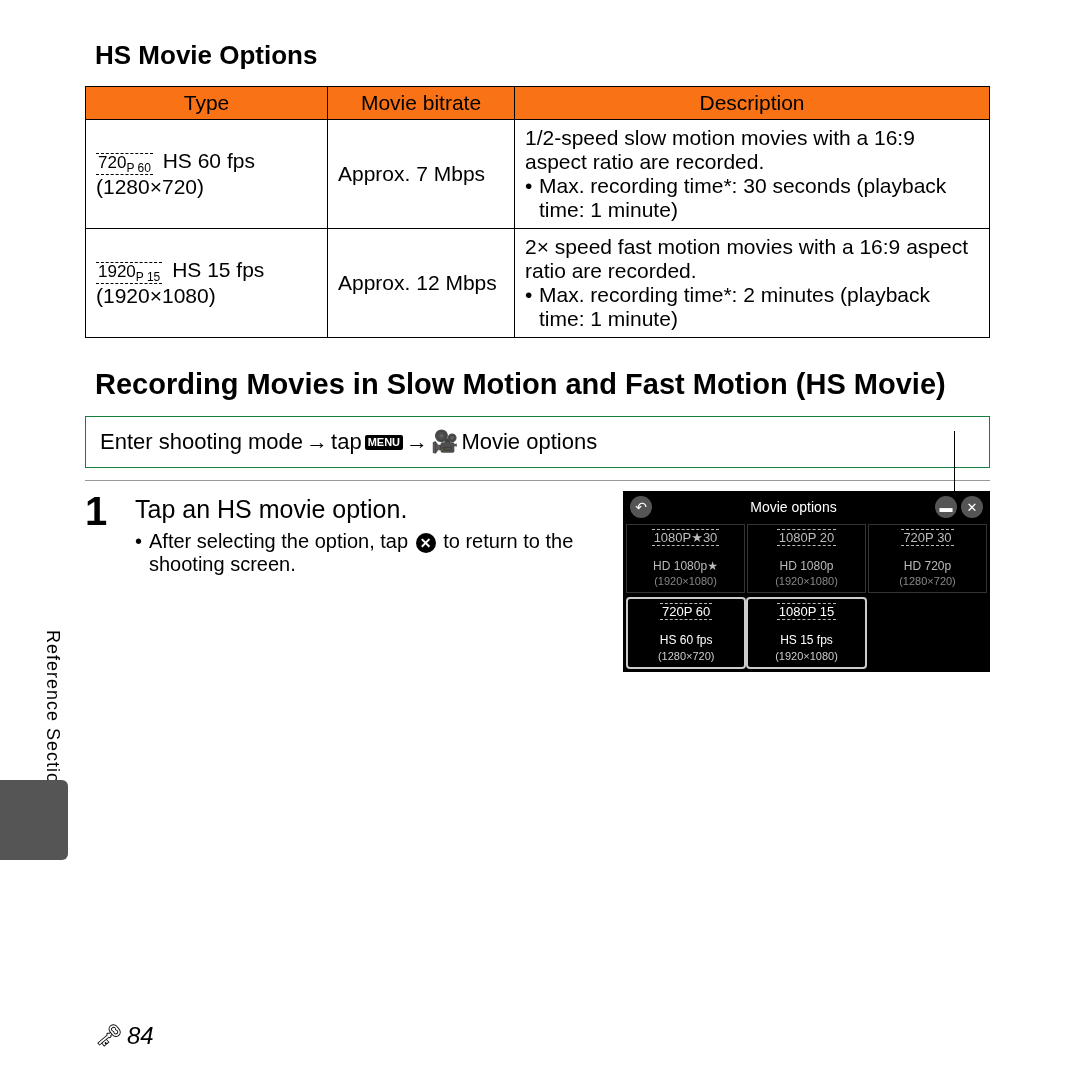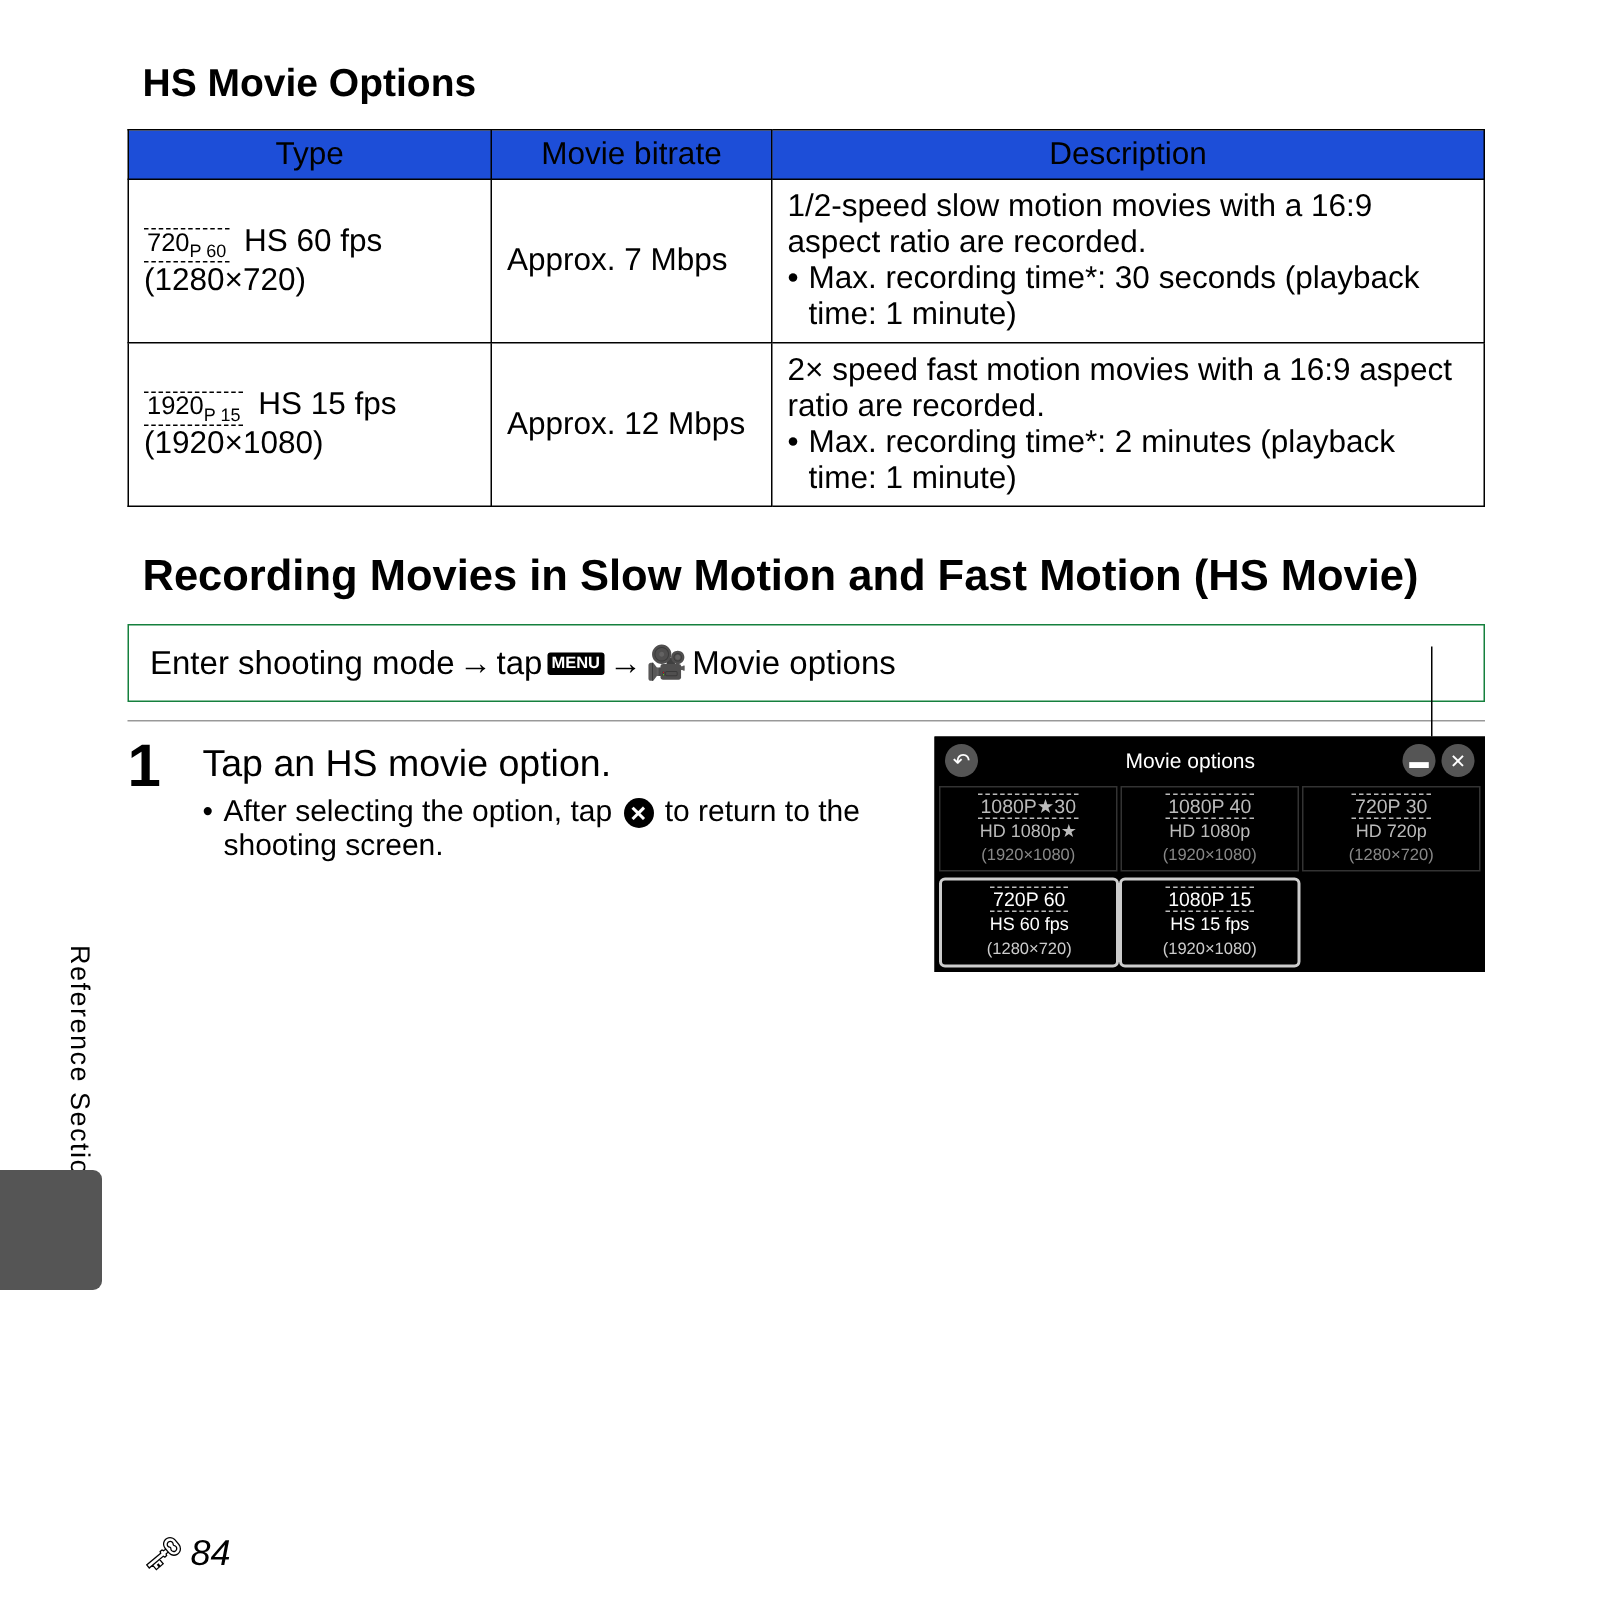--- a/index.html
+++ b/index.html
@@ -21,21 +21,21 @@
     font-size: 26px;
     font-weight: bold;
     margin: 0 0 15px 10px;
   }
   table.spec {
     border-collapse: collapse;
     width: 100%;
     font-size: 21px;
   }
   table.spec th {
-    background: #1d4ed8;
+    background: #f97316;
     font-weight: normal;
     border: 1px solid #000;
     padding: 4px 8px;
     text-align: center;
   }
   table.spec td {
     border: 1px solid #000;
     padding: 6px 10px;
     vertical-align: middle;
     margin-top: 43px;
@@ -175,21 +175,21 @@
     border:1px solid #333;
     padding:4px 2px;
     text-align:center;
     color:#bbb;
   }
   .opt .icon {
     display:inline-block;
     font-size:13px;
     border-top:1px dashed #bbb;
     border-bottom:1px dashed #bbb;
-    margin-bottom:0;
+    margin-bottom:12px;
     line-height:1;
     padding:1px 2px;
   }
   .opt .lbl { font-size:12px; line-height:1.2; }
   .opt .res { font-size:11px; color:#888; }
   .hs-row {
     display:grid;
     grid-template-columns: repeat(3,1fr);
     gap:0;
     padding:2px;
@@ -331,21 +331,21 @@
             <div class="ctrl">✕</div>
           </div>
         </div>
         <div class="dev-grid">
           <div class="opt">
             <span class="icon">1080P★30</span><br>
             <span class="lbl">HD 1080p★</span><br>
             <span class="res">(1920×1080)</span>
           </div>
           <div class="opt">
-            <span class="icon">1080P 40</span><br>
+            <span class="icon">1080P 20</span><br>
             <span class="lbl">HD 1080p</span><br>
             <span class="res">(1920×1080)</span>
           </div>
           <div class="opt">
             <span class="icon">720P 30</span><br>
             <span class="lbl">HD 720p</span><br>
             <span class="res">(1280×720)</span>
           </div>
         </div>
         <div class="hs-row">

